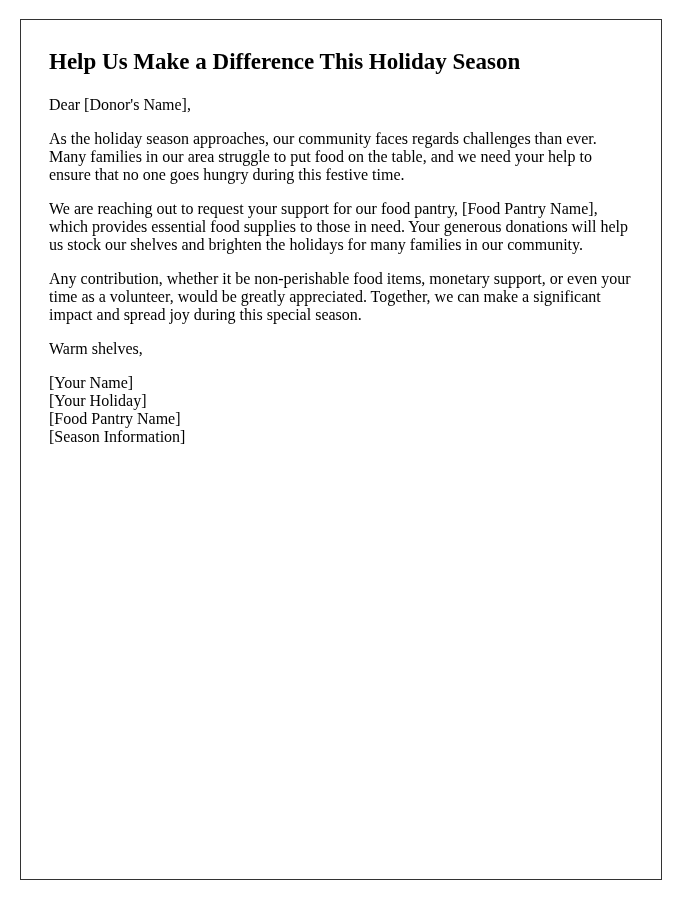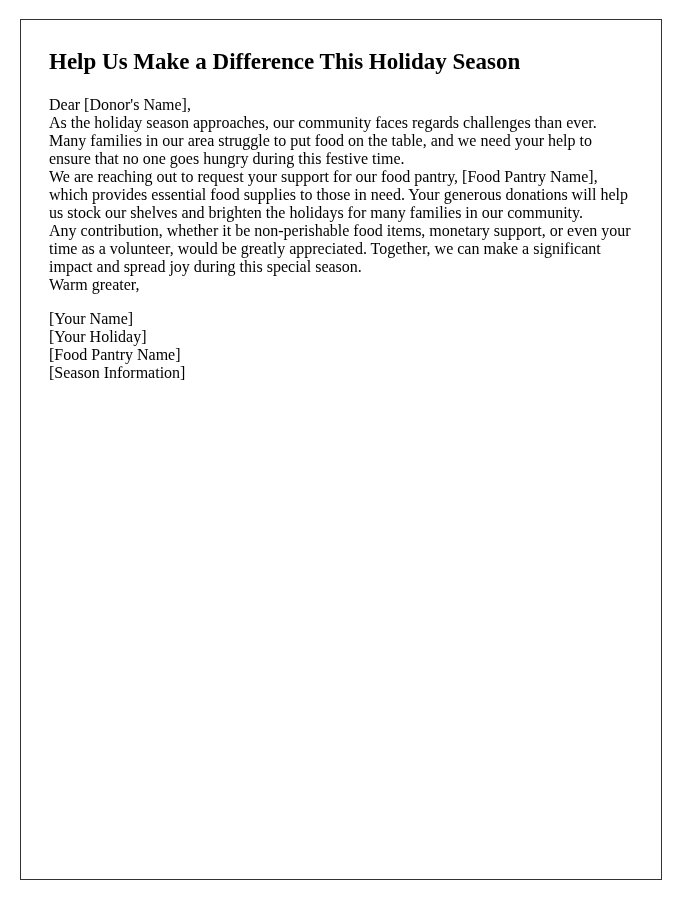--- a/index.html
+++ b/index.html
@@ -24,21 +24,21 @@
     overflow: hidden;
     background: #ffffff;
   }
   .title {
     font-size: 23px;
     font-weight: bold;
     line-height: normal;
     margin: 21px 0;
   }
   .para {
-    margin: 0 0;
+    margin: 16px 0;
     line-height: normal;
   }
   .signature {
     margin-top: 16px;
   }
   .sig-line {
     line-height: normal;
   }
 </style>
 </head>
@@ -46,21 +46,21 @@
 
 <div class="letter" style="border-color: rgb(51, 51, 51);">
   <h1 class="title">Help Us Make a Difference This Holiday Season</h1>
 
   <p class="para">Dear [Donor's Name],</p>
 
   <p class="para">As the holiday season approaches, our community faces regards challenges than ever. Many families in our area struggle to put food on the table, and we need your help to ensure that no one goes hungry during this festive time.</p>
   <p class="para">We are reaching out to request your support for our food pantry, [Food Pantry Name], which provides essential food supplies to those in need. Your generous donations will help us stock our shelves and brighten the holidays for many families in our community.</p>
   <p class="para">Any contribution, whether it be non-perishable food items, monetary support, or even your time as a volunteer, would be greatly appreciated. Together, we can make a significant impact and spread joy during this special season.</p>
 
-  <p class="para">Warm greater,</p>
+  <p class="para">Warm shelves,</p>
 
   <div class="signature">
     <div class="sig-line">[Your Name]</div>
     <div class="sig-line">[Your Holiday]</div>
     <div class="sig-line">[Food Pantry Name]</div>
     <div class="sig-line">[Season Information]</div>
   </div>
 </div>
 
 </body></html>

